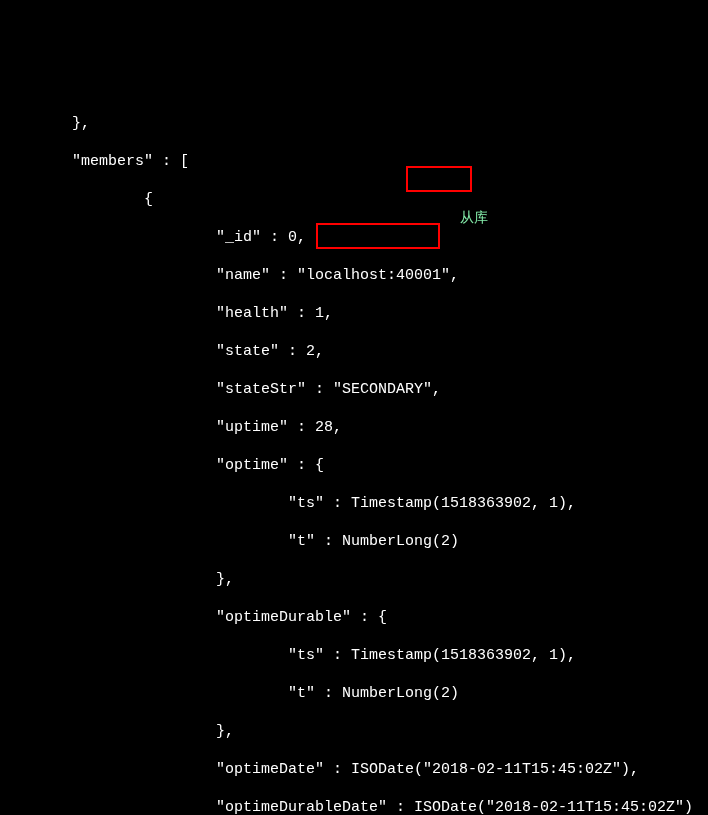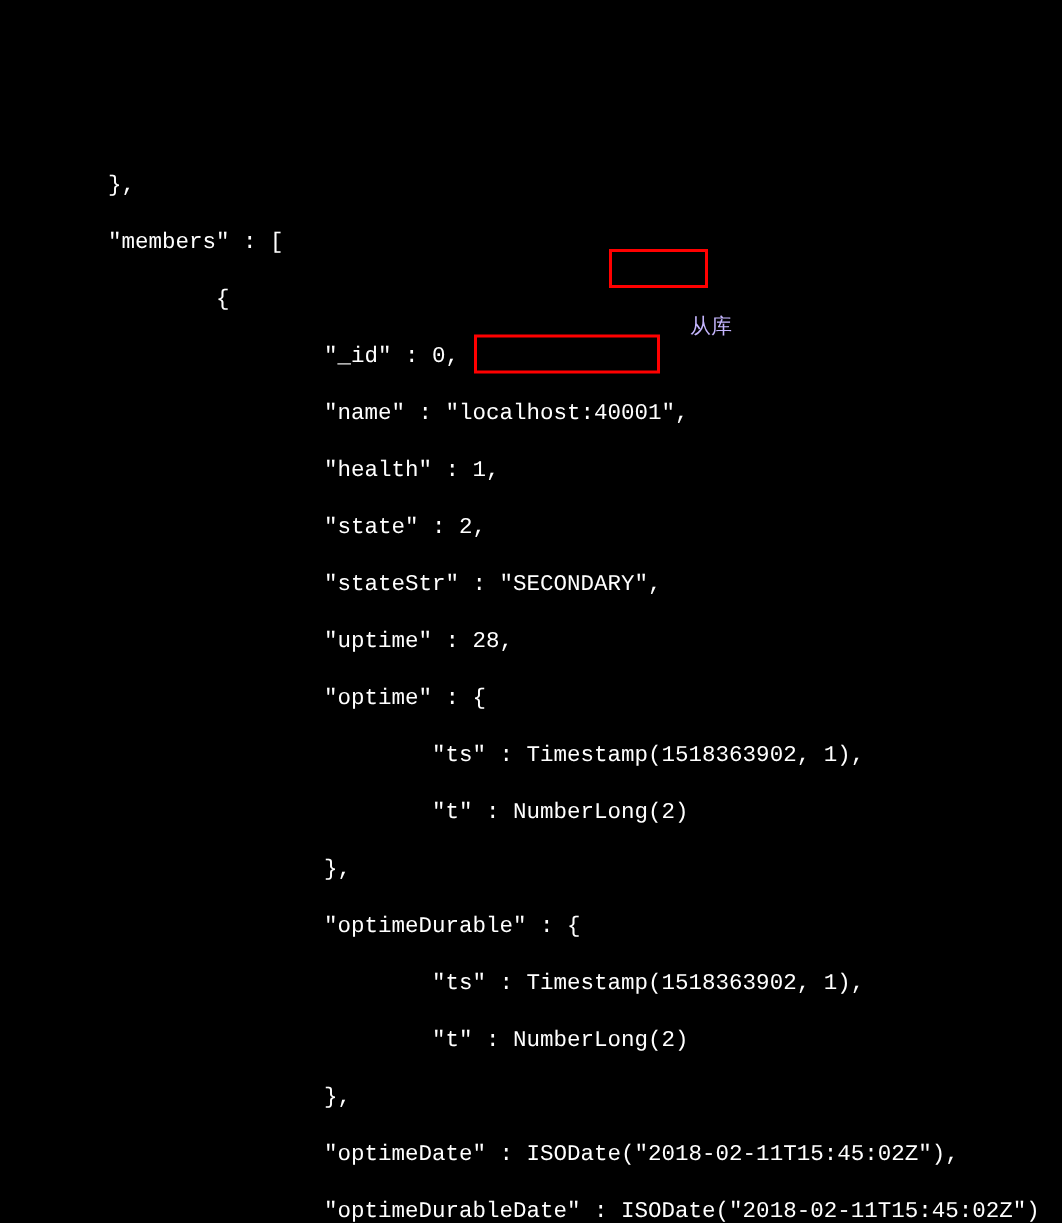--- a/index.html
+++ b/index.html
@@ -19,21 +19,21 @@
     position: relative;
     padding: 0;
   }
   .box {
     position: absolute;
     border: 2px solid #ff0000;
     pointer-events: none;
   }
   .red-text {
     position: absolute;
-    color: #c4b5fd;
+    color: #86efac;
     font-family: "SimSun", "Microsoft YaHei", sans-serif;
     font-size: 14px;
     pointer-events: none;
   }
 </style>
 </head>
 <body>
 
 
 

